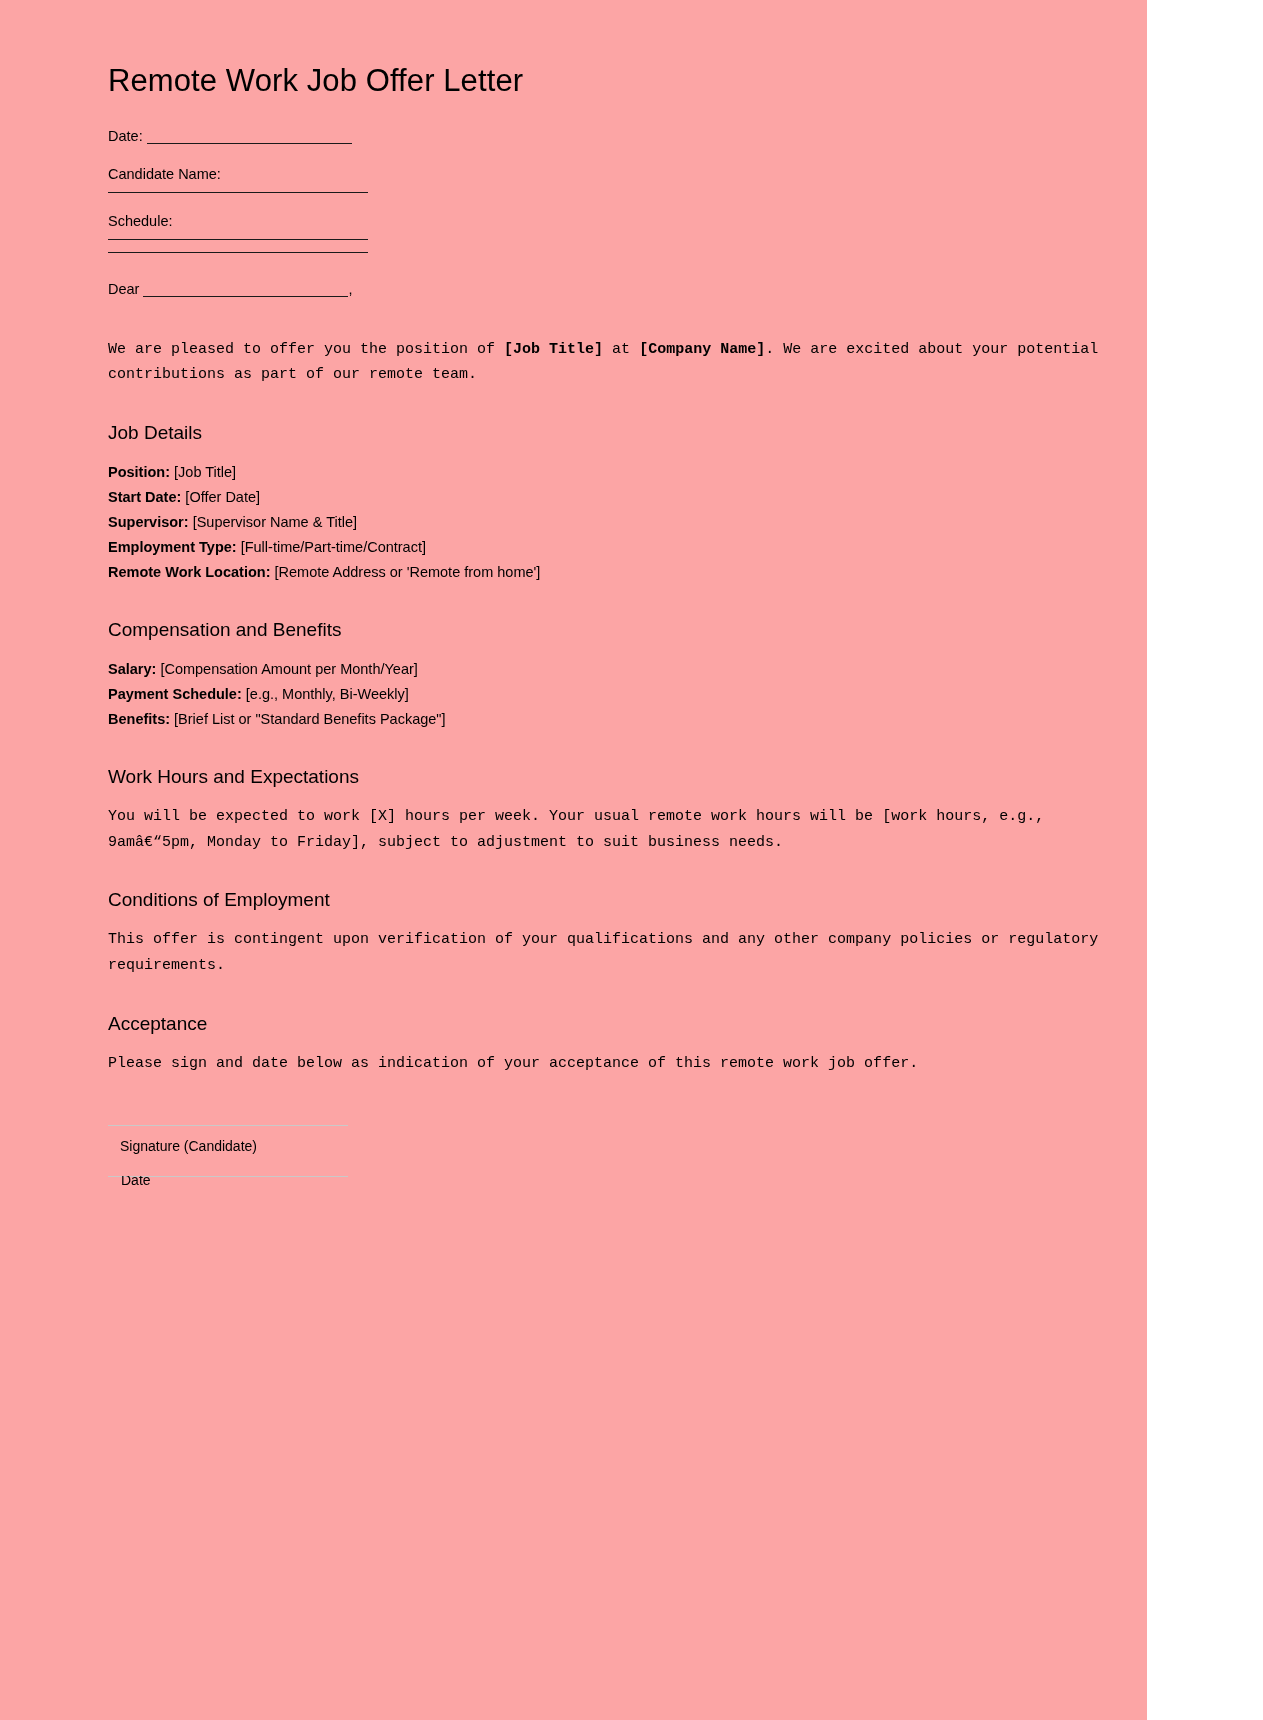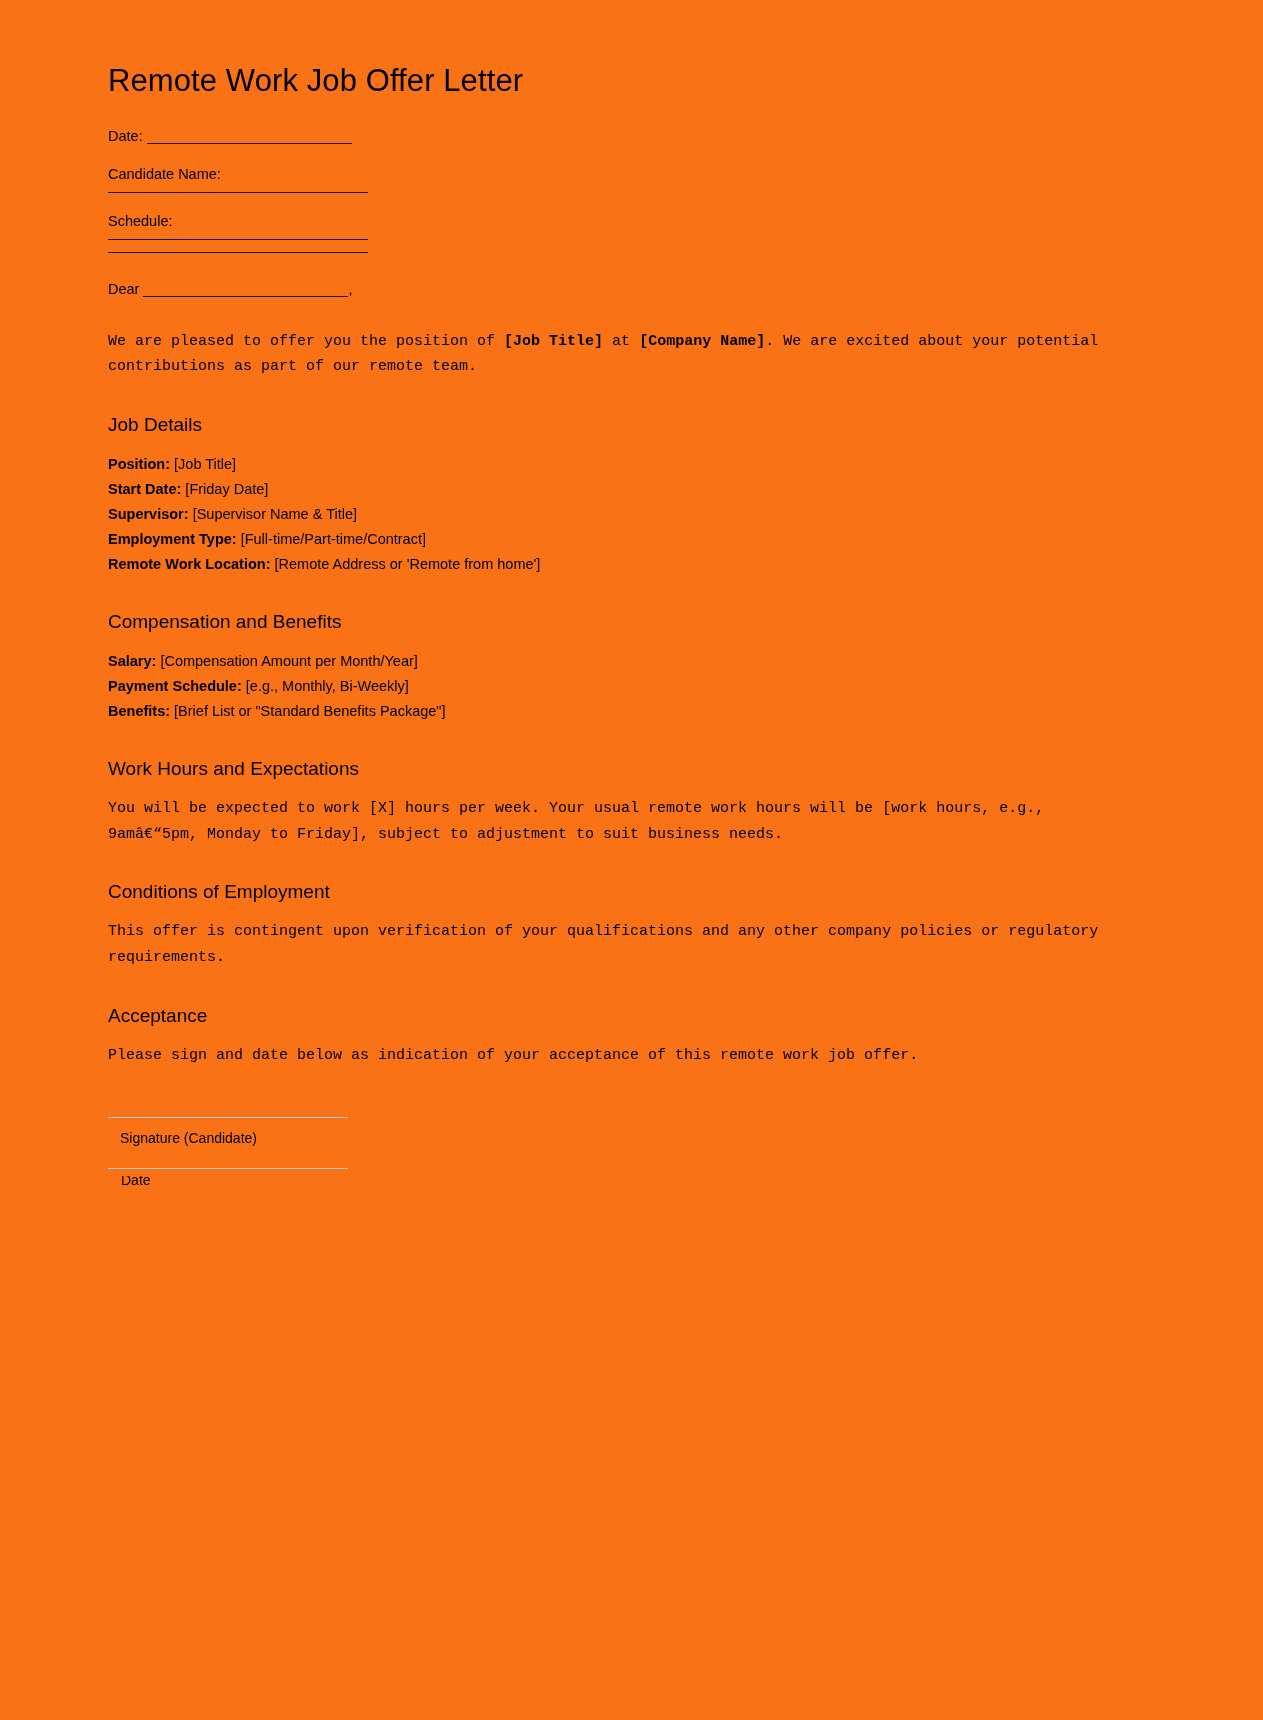--- a/index.html
+++ b/index.html
@@ -6,23 +6,23 @@
     margin: 0;
     padding: 0;
     background: #ffffff;
   }
   body {
     font-family: "Liberation Sans", sans-serif;
     color: #000000;
   }
   .page {
     position: relative;
-    width: 1263px;
+    width: 1147px;
     min-height: 1720px;
-    background: #f97316;
+    background: #fca5a5;
     box-sizing: border-box;
   }
   .doc {
     position: absolute;
     left: 108px;
     top: 62px;
     width: 1020px;
   }
   h1.title {
     font-size: 31px;
@@ -51,21 +51,21 @@
     width: 260px;
     border-bottom: 1px solid #1a1a1a;
     height: 0;
     margin: 0 0 20px 0;
   }
   .rule-line.tight {
     margin-bottom: 12px;
   }
   .salutation {
     font-size: 14.5px;
-    margin: 28px 0 32px 0;
+    margin: 28px 0 40px 0;
   }
   p.body-text {
     font-size: 15px;
     line-height: 1.72;
     margin: 0 0 22px 0;
     font-family: Liberation Mono, monospace;
   }
   h2.section {
     font-size: 19px;
     font-weight: normal;
@@ -141,21 +141,21 @@
     </p>
 
     <h2 class="section">Job Details</h2>
     <div class="kv-list">
       <div>
         <span class="kv-key">Position:</span>
         <span>[Job Title]</span>
       </div>
       <div>
         <span class="kv-key">Start Date:</span>
-        <span>[Friday Date]</span>
+        <span>[Offer Date]</span>
       </div>
       <div>
         <span class="kv-key">Supervisor:</span>
         <span>[Supervisor Name &amp; Title]</span>
       </div>
       <div>
         <span class="kv-key">Employment Type:</span>
         <span>[Full-time/Part-time/Contract]</span>
       </div>
       <div>

